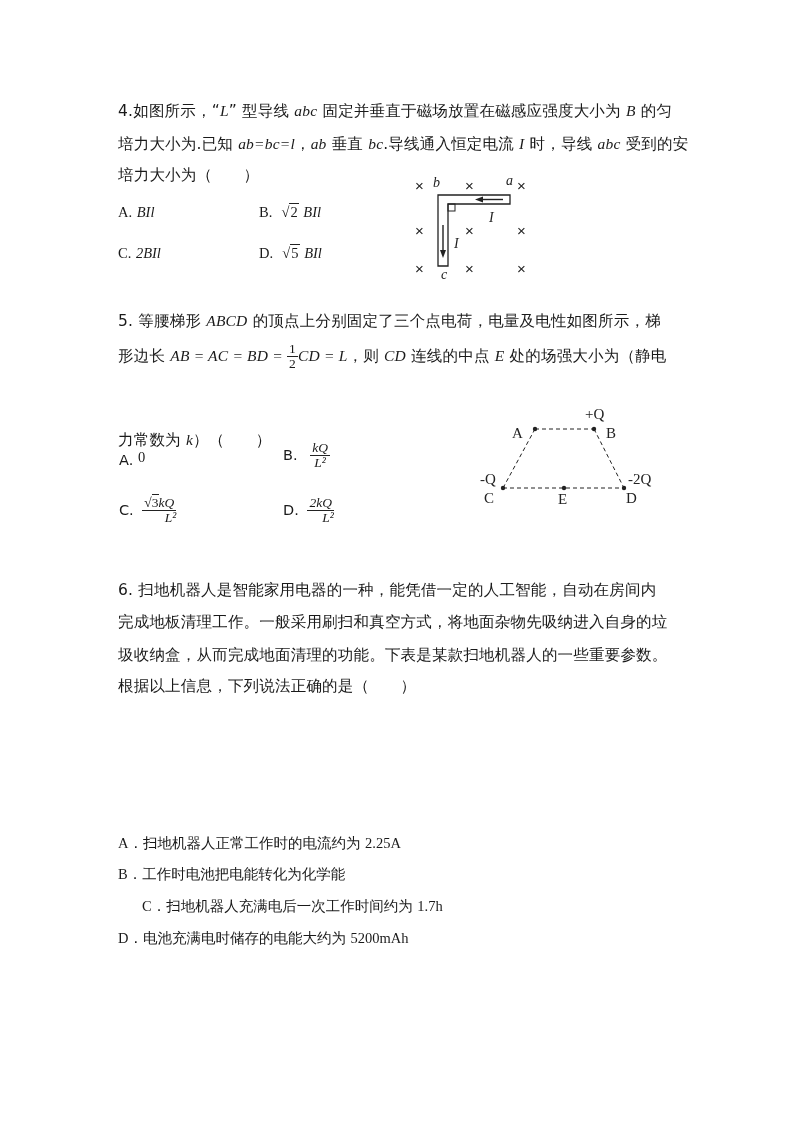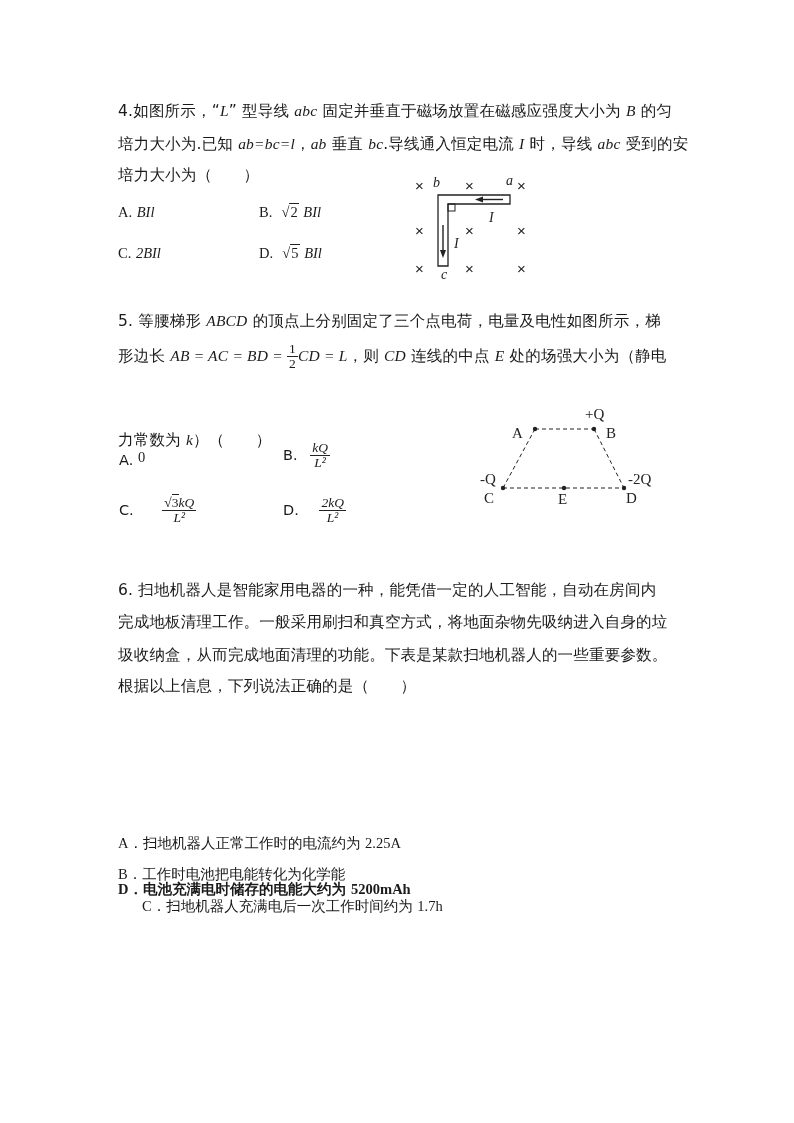--- a/index.html
+++ b/index.html
@@ -93,25 +93,25 @@
 <div class="opt" style="left:119px; top:452px;">
   <span>A.</span>
   <span class="serif" style="position:relative; top:-3px;">0</span>
 </div>
 <div class="opt" style="left:283px; top:441px;">
   <span>B.</span>
   <span class="frac" style="margin-left:8px;"><span class="num">kQ</span><span class="den">L²</span></span>
 </div>
 <div class="opt" style="left:119px; top:496px;">
   <span>C.</span>
-  <span class="frac" style="margin-left:24px;"><span class="num"><span style="font-style:normal;">√</span><span style="border-top:1px solid #222; font-style:normal;">3</span><span>kQ</span></span><span class="den">L²</span></span>
+  <span class="frac" style="margin-left:4px;text-align:right;"><span class="num"><span style="font-style:normal;">√</span><span style="border-top:1px solid #222; font-style:normal;">3</span><span>kQ</span></span><span class="den">L²</span></span>
 </div>
 <div class="opt" style="left:283px; top:496px;">
   <span>D.</span>
-  <span class="frac" style="margin-left:16px;"><span class="num">2kQ</span><span class="den">L²</span></span>
+  <span class="frac" style="margin-left:4px;text-align:right;"><span class="num">2kQ</span><span class="den">L²</span></span>
 </div>
 
 <svg class="abs" style="left:470px; top:400px;" width="200" height="115" viewBox="0 0 200 115">
   <g stroke="#222" stroke-width="1" stroke-dasharray="4,3" fill="none">
     <line x1="65" y1="29" x2="124" y2="29"></line>
     <line x1="65" y1="29" x2="33" y2="88"></line>
     <line x1="124" y1="29" x2="154" y2="88"></line>
     <line x1="33" y1="88" x2="154" y2="88"></line>
   </g>
   <g fill="#222">
@@ -151,15 +151,15 @@
 
 <div class="choice" style="top:834px;">
   <span class="serif">A．</span><span>扫地机器人正常工作时的电流约为 </span><span class="val">2.25A</span>
 </div>
 <div class="choice" style="top:865px;">
   <span class="serif">B．</span><span>工作时电池把电能转化为化学能</span><span class="val"></span>
 </div>
 <div class="choice" style="top:897px;margin-left:24px;">
   <span class="serif">C．</span><span>扫地机器人充满电后一次工作时间约为 </span><span class="val">1.7h</span>
 </div>
-<div class="choice" style="top:880px;font-weight:bold;">
+<div class="choice" style="top:929px;">
   <span class="serif">D．</span><span>电池充满电时储存的电能大约为 </span><span class="val">5200mAh</span>
 </div>
 
 </body></html>

